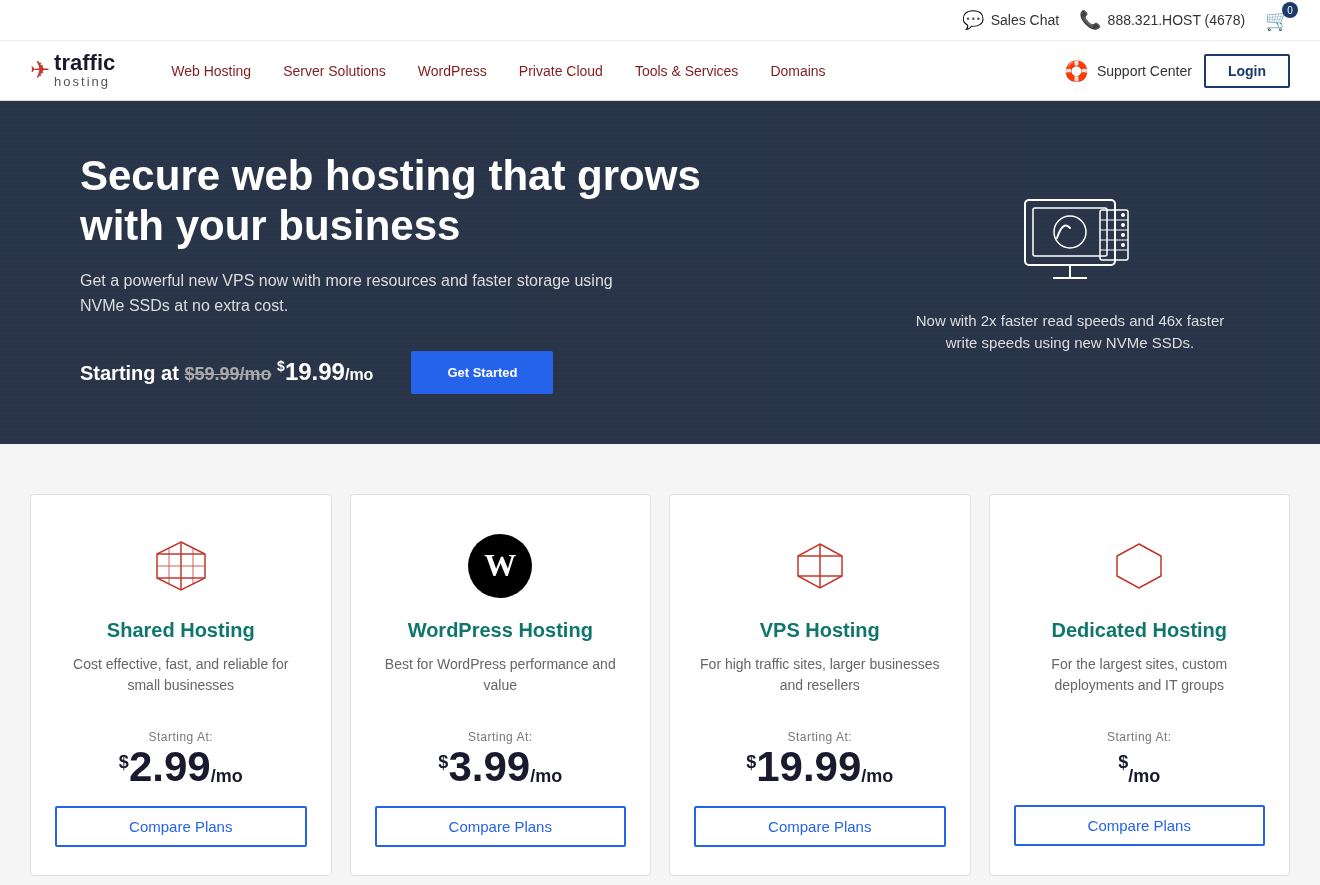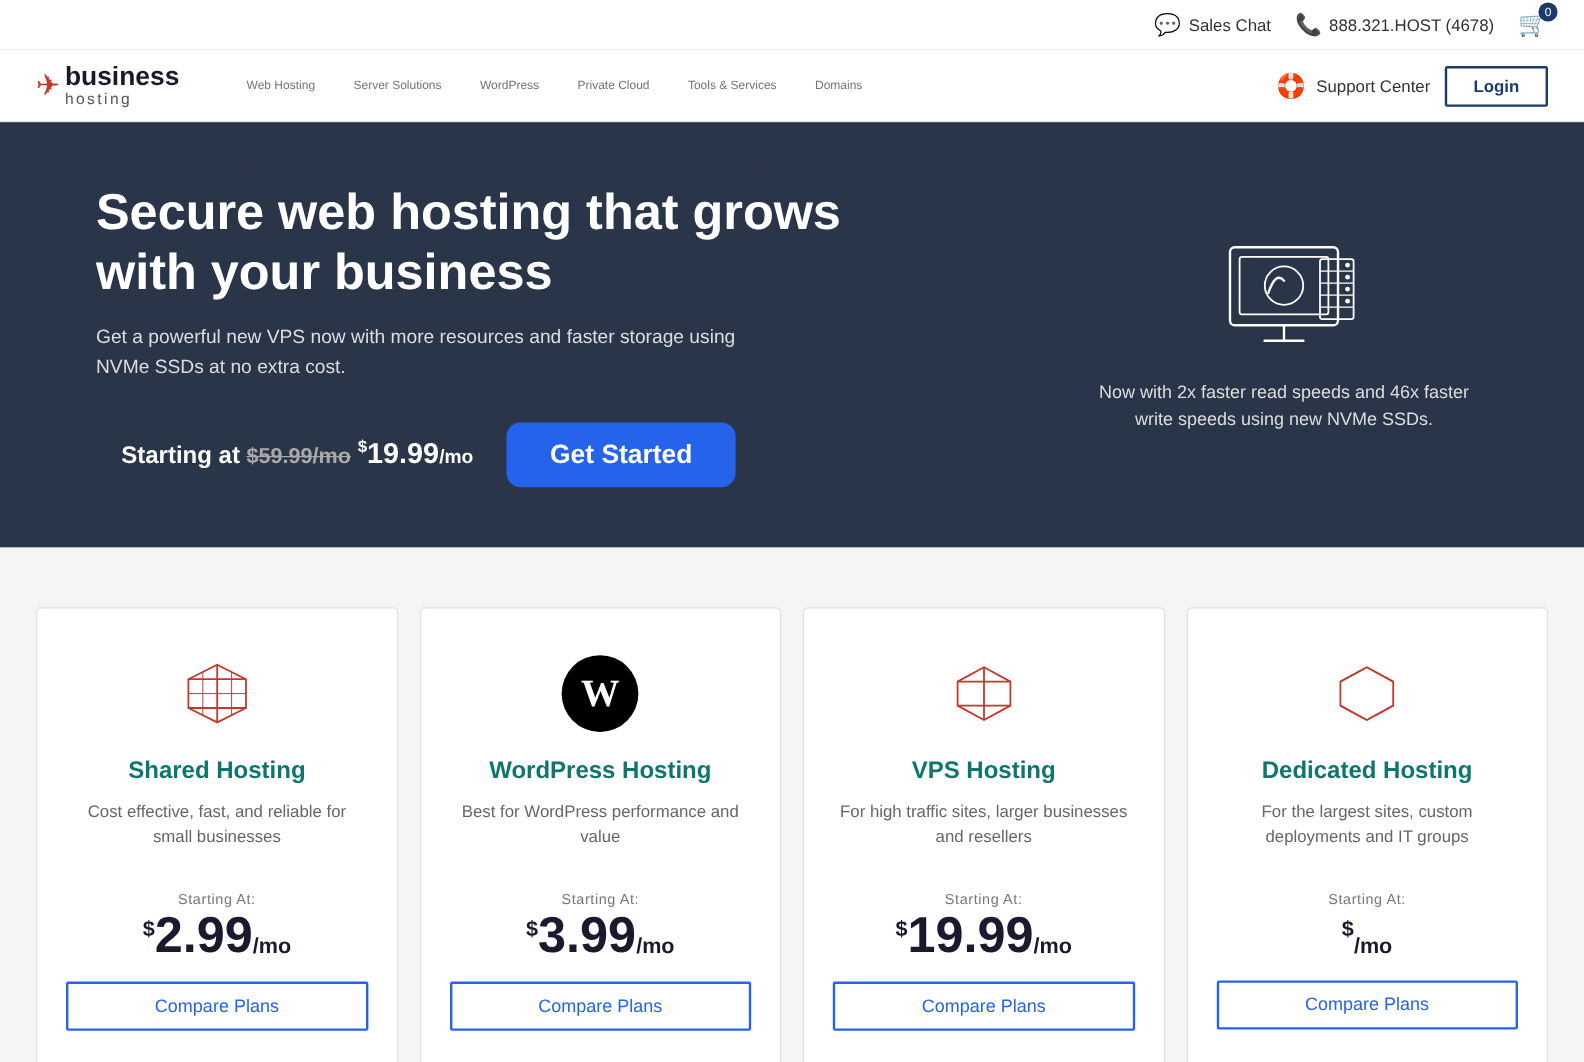--- a/index.html
+++ b/index.html
@@ -80,22 +80,22 @@
     }
     .nav-links {
       display: flex;
       align-items: center;
       gap: 0;
       flex: 1;
       list-style: none;
     }
     .nav-links li a {
       text-decoration: none;
-      color: #737373;
-      font-size: 10px;
+      color: #7f1d1d;
+      font-size: 14px;
       padding: 0 16px;
       white-space: nowrap;
       display: block;
       line-height: 60px;
     }
     .nav-right {
       display: flex;
       align-items: center;
       gap: 12px;
       margin-left: auto;
@@ -150,22 +150,21 @@
     .hero-subtitle {
       font-size: 16px;
       line-height: 1.6;
       margin-bottom: 32px;
       color: #ddd;
       max-width: 580px;
     }
     .hero-pricing {
       display: flex;
       align-items: center;
-      gap: 28px;
-      margin-left: 21px;
+      gap: 38px;
     }
     .hero-price-text {
       font-size: 20px;
       font-weight: bold;
     }
     .hero-old-price {
       text-decoration: line-through;
       color: #aaa;
       font-size: 18px;
     }
@@ -174,24 +173,24 @@
       font-weight: bold;
       color: #fff;
     }
     .hero-new-price sup { font-size: 14px; vertical-align: super; }
     .hero-new-price .per-mo { font-size: 16px; }
     .hero-cta {
       background: #2563eb;
       color: #fff;
       border: none;
       padding: 14px 36px;
-      font-size: 22px;
+      font-size: 13px;
       font-weight: bold;
       cursor: pointer;
-      border-radius: 12px;
+      border-radius: 2px;
     }
     .hero-right {
       text-align: center;
       max-width: 340px;
     }
     .hero-icon-area {
       margin-bottom: 16px;
     }
     .hero-right-text {
       font-size: 15px;
@@ -319,21 +318,21 @@
   <div class="cart-wrapper">
     <span class="cart-icon">🛒</span>
     <span class="cart-badge">0</span>
   </div>
 </div>
 
 <nav class="main-nav">
   <a class="logo" href="#">
     <span class="logo-swoosh">✈</span>
     <span class="logo-text">
-      <span class="logo-inmotion">business</span>
+      <span class="logo-inmotion">traffic</span>
       <span class="logo-hosting">hosting</span>
     </span>
   </a>
   <ul class="nav-links">
     <li>
         <a href="#">Web Hosting</a>
       </li>
     <li>
         <a href="#">Server Solutions</a>
       </li>

